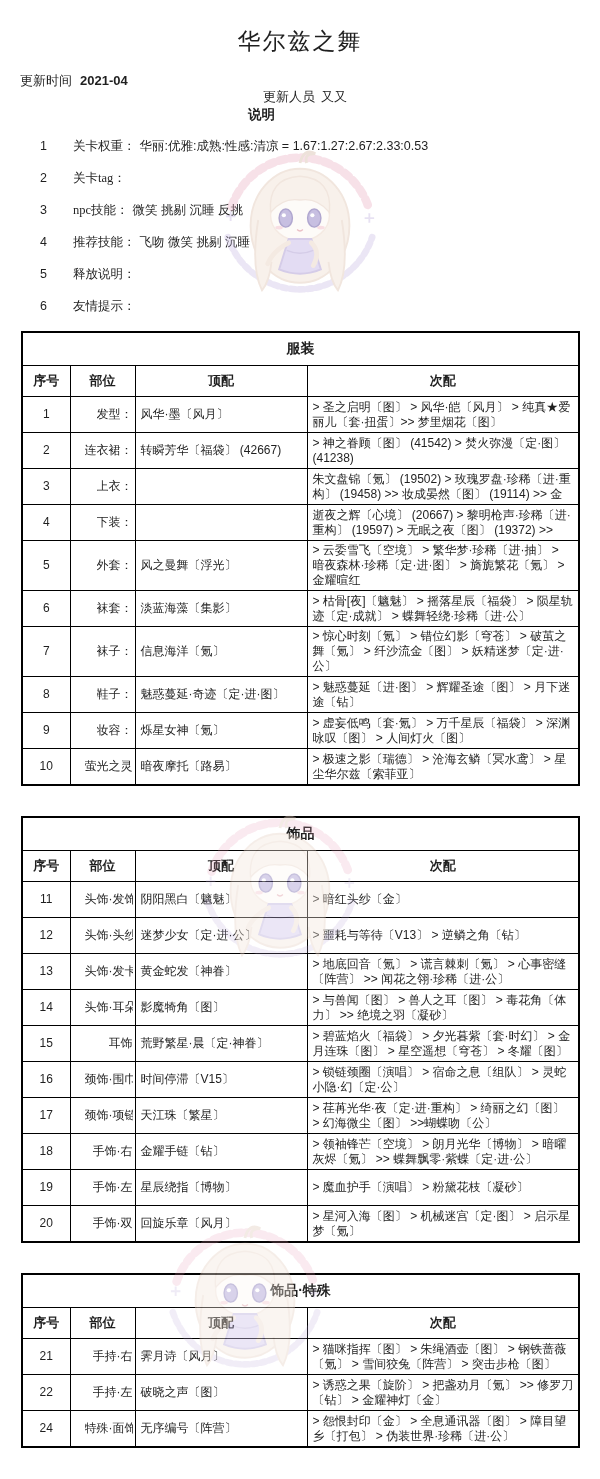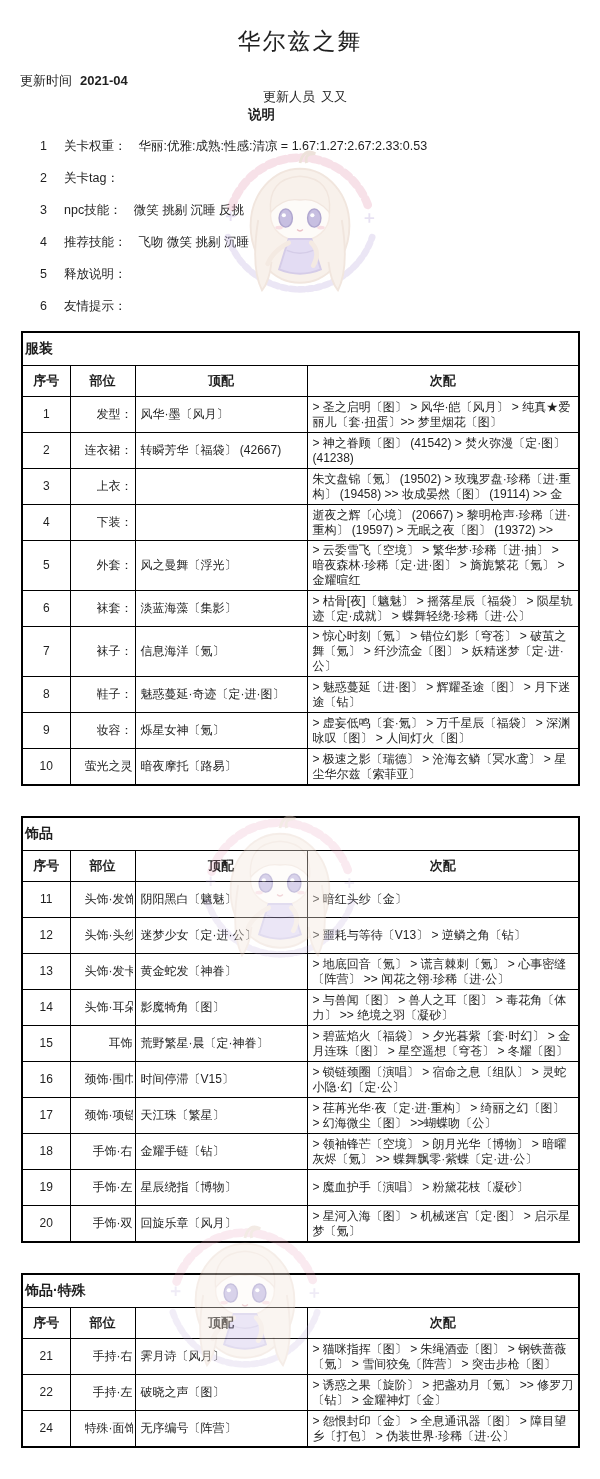--- a/index.html
+++ b/index.html
@@ -17,38 +17,38 @@
   .meta-left b{margin-left:8px;}
   .meta-right{position:absolute;left:263px;top:16px;}
   .meta-right .v{margin-left:6px;}
   .section-title{
     font-size:13.5px;font-weight:bold;margin:15px 0 10px 0;
     padding-left:248px;
   }
   .notes{font-size:12.5px;margin-top:14px;}
   .note-row{display:flex;margin-bottom:15px;line-height:17px;}
   .note-num{width:14px;margin-left:33px;text-align:right;flex:none;}
-  .note-label{margin-left:17px;flex:none;}
-  .note-value{margin-left:12px;}
+  .note-label{margin-left:26px;flex:none;font-family:Liberation Serif, serif;}
+  .note-value{margin-left:4px;}
   .tables-wrap{margin-top:16px;}
   table.guide-table{
     width:557px;margin-left:21px;border-collapse:collapse;
     table-layout:fixed;background:#fff;
   }
   table.guide-table + table.guide-table{margin-top:30px;}
   .guide-table col.c-num{width:48px;}
   .guide-table col.c-part{width:65px;}
   .guide-table col.c-top{width:172px;}
   .guide-table col.c-next{width:272px;}
   .guide-table th,.guide-table td{
     border:1px solid #000;
   }
   .guide-table{border:2px solid #000;}
   .guide-table .tbl-title-cell{
-    font-size:14px;font-weight:bold;padding:7px 2px;text-align:left;border-radius:6px;
+    font-size:14px;font-weight:bold;padding:7px 2px;text-align:center;border-radius:6px;
   }
   .guide-table .tbl-head-row th{
     font-size:13px;font-weight:bold;padding:6px 4px;text-align:center;
   }
   .guide-table td{
     font-size:12px;line-height:15px;padding:2px 4px;height:31px;
     vertical-align:middle;word-break:break-all;
   }
   .guide-table td.num{text-align:center;}
   .guide-table td.part{text-align:right;padding-right:2px;padding-left:14px;}

